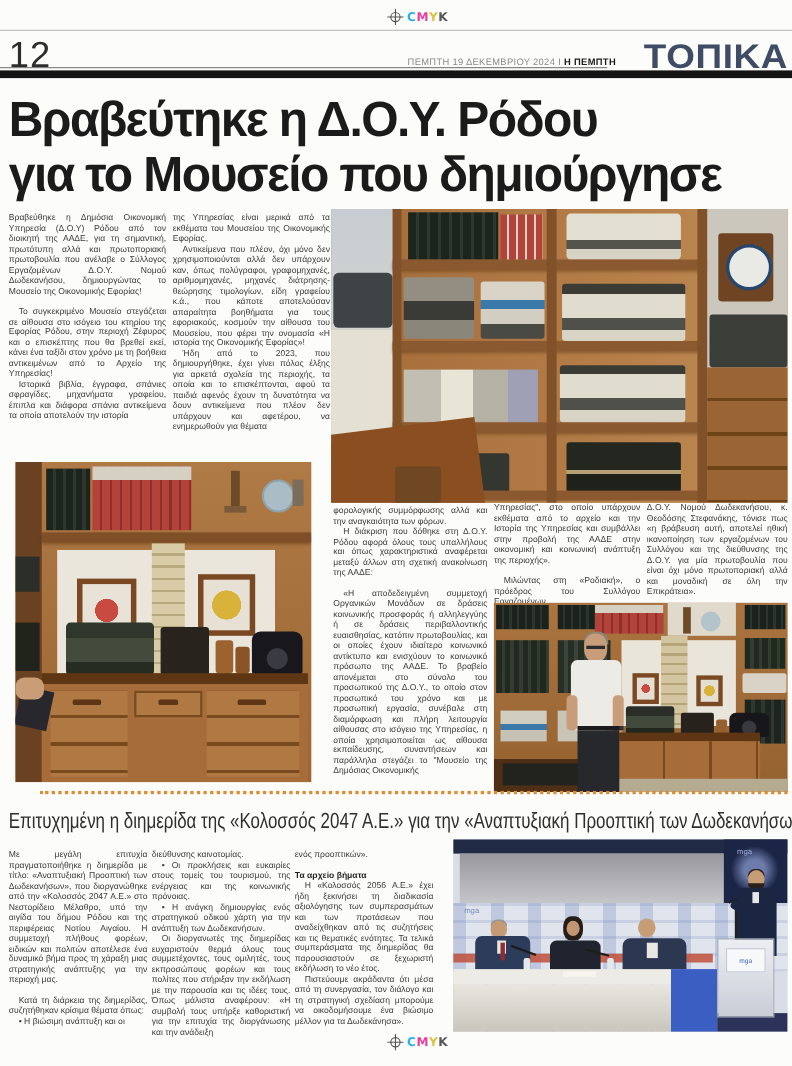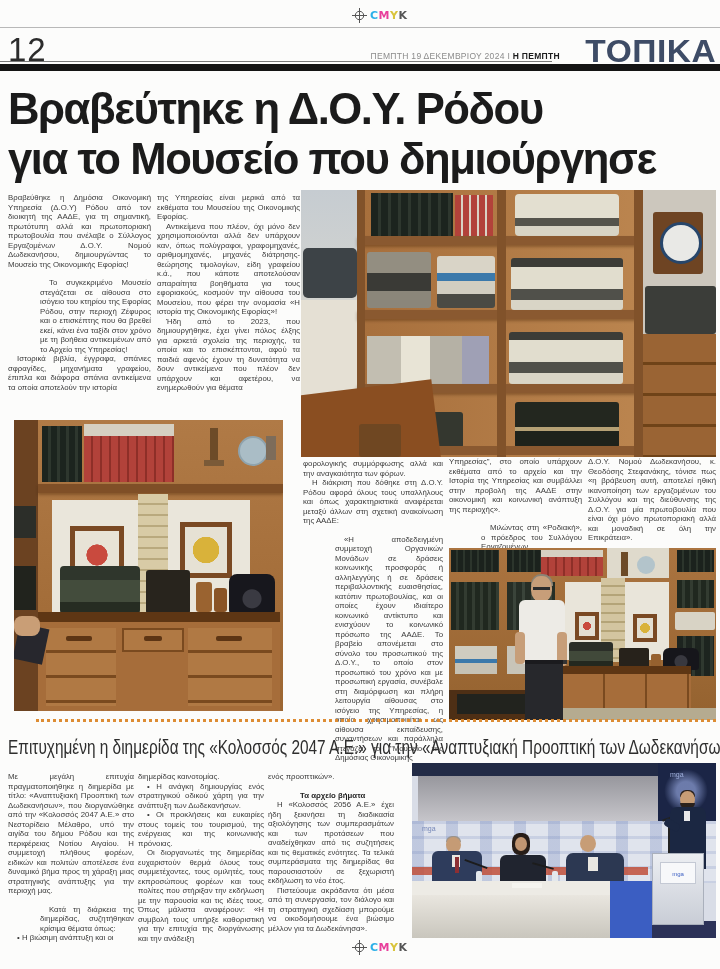--- a/index.html
+++ b/index.html
@@ -13,21 +13,21 @@
   .rule-thick{position:absolute;height:7px;background:#141414;}
   .pagenum{position:absolute;left:8px;top:31px;font-size:33px;font-weight:400;color:#2c2c2c;letter-spacing:1px;}
   .dateline{position:absolute;top:51px;right:160px;font-size:8.5px;color:#8b8b8b;letter-spacing:.3px;white-space:nowrap;}
   .dateline b{color:#1c1c1c;font-weight:bold;}
   .section{position:absolute;top:34px;right:4px;font-size:31px;font-weight:bold;letter-spacing:.5px;transform:scaleX(1.08);transform-origin:right top;}
   .headline1{position:absolute;left:8px;top:84px;width:712px;font-weight:bold;font-size:45px;line-height:50px;color:#1b1b1b;letter-spacing:-1.5px;transform:scaleX(.97);transform-origin:left top;}
   .headline2{position:absolute;left:8px;top:736px;font-size:20px;color:#2e2e2e;white-space:nowrap;transform:scaleX(.77);transform-origin:left top;}
   .bodycol{position:absolute;font-size:7.8px;line-height:9.5px;color:#3a3a3a;text-align:justify;}
   .bodycol p{margin:0;}
   .bodycol p.ind{text-indent:9px;}
-  .bodycol p.gap{margin-top:9px;margin-left:32px;}
+  .bodycol p.gap{margin-top:9px;}
   .subhead{font-weight:bold;color:#1f1f1f;}
   .dots{position:absolute;left:36px;top:719px;width:680px;height:0;border-top:3px dotted #dd8c33;}
   .photo{position:absolute;overflow:hidden;background:#a97a46;}
   .ph{position:absolute;}
 </style>
 </head>
 <body>
 
 <div class="page">
 
@@ -187,23 +187,23 @@
   <div class="dots"></div>
 
   <div class="headline2">Επιτυχημένη η διημερίδα της «Κολοσσός 2047 Α.Ε.» για την «Αναπτυξιακή Προοπτική των Δωδεκανήσων»</div>
 
   <div class="bodycol" style="left:8px;top:772px;width:126px;height:190px;">
     <p>Με μεγάλη επιτυχία πραγματοποιήθηκε η διημερίδα με τίτλο: «Αναπτυξιακή Προοπτική των Δωδεκανήσων», που διοργανώθηκε από την «Κολοσσός 2047 Α.Ε.» στο Νεστορίδειο Μέλαθρο, υπό την αιγίδα του δήμου Ρόδου και της περιφέρειας Νοτίου Αιγαίου. Η συμμετοχή πλήθους φορέων, ειδικών και πολιτών αποτέλεσε ένα δυναμικό βήμα προς τη χάραξη μιας στρατηγικής ανάπτυξης για την περιοχή μας.</p>
     <p class="gap ind">Κατά τη διάρκεια της διημερίδας, συζητήθηκαν κρίσιμα θέματα όπως:</p>
     <p class="ind">• Η βιώσιμη ανάπτυξη και οι</p>
   </div>
   <div class="bodycol" style="left:138px;top:772px;width:126px;height:190px;">
-    <p>διημερίδας καινοτομίας.</p>
+    <p>διεύθυνσης καινοτομίας.</p>
+    <p class="ind">• Οι προκλήσεις και ευκαιρίες στους τομείς του τουρισμού, της ενέργειας και της κοινωνικής πρόνοιας.</p>
     <p class="ind">• Η ανάγκη δημιουργίας ενός στρατηγικού οδικού χάρτη για την ανάπτυξη των Δωδεκανήσων.</p>
-    <p class="ind">• Οι προκλήσεις και ευκαιρίες στους τομείς του τουρισμού, της ενέργειας και της κοινωνικής πρόνοιας.</p>
     <p class="ind">Οι διοργανωτές της διημερίδας ευχαριστούν θερμά όλους τους συμμετέχοντες, τους ομιλητές, τους εκπροσώπους φορέων και τους πολίτες που στήριξαν την εκδήλωση με την παρουσία και τις ιδέες τους. Όπως μάλιστα αναφέρουν: «Η συμβολή τους υπήρξε καθοριστική για την επιτυχία της διοργάνωσης και την ανάδειξη</p>
   </div>
   <div class="bodycol" style="left:268px;top:772px;width:126px;height:190px;">
     <p>ενός προοπτικών».</p>
     <p class="subhead gap">Τα αρχείο βήματα</p>
     <p class="ind">Η «Κολοσσός 2056 Α.Ε.» έχει ήδη ξεκινήσει τη διαδικασία αξιολόγησης των συμπερασμάτων και των προτάσεων που αναδείχθηκαν από τις συζητήσεις και τις θεματικές ενότητες. Τα τελικά συμπεράσματα της διημερίδας θα παρουσιαστούν σε ξεχωριστή εκδήλωση το νέο έτος.</p>
     <p class="ind">Πιστεύουμε ακράδαντα ότι μέσα από τη συνεργασία, τον διάλογο και τη στρατηγική σχεδίαση μπορούμε να οικοδομήσουμε ένα βιώσιμο μέλλον για τα Δωδεκάνησα».</p>
   </div>
 
   <div class="photo" style="left:412px;top:763px;width:304px;height:175px;background:#d9dde7;">

